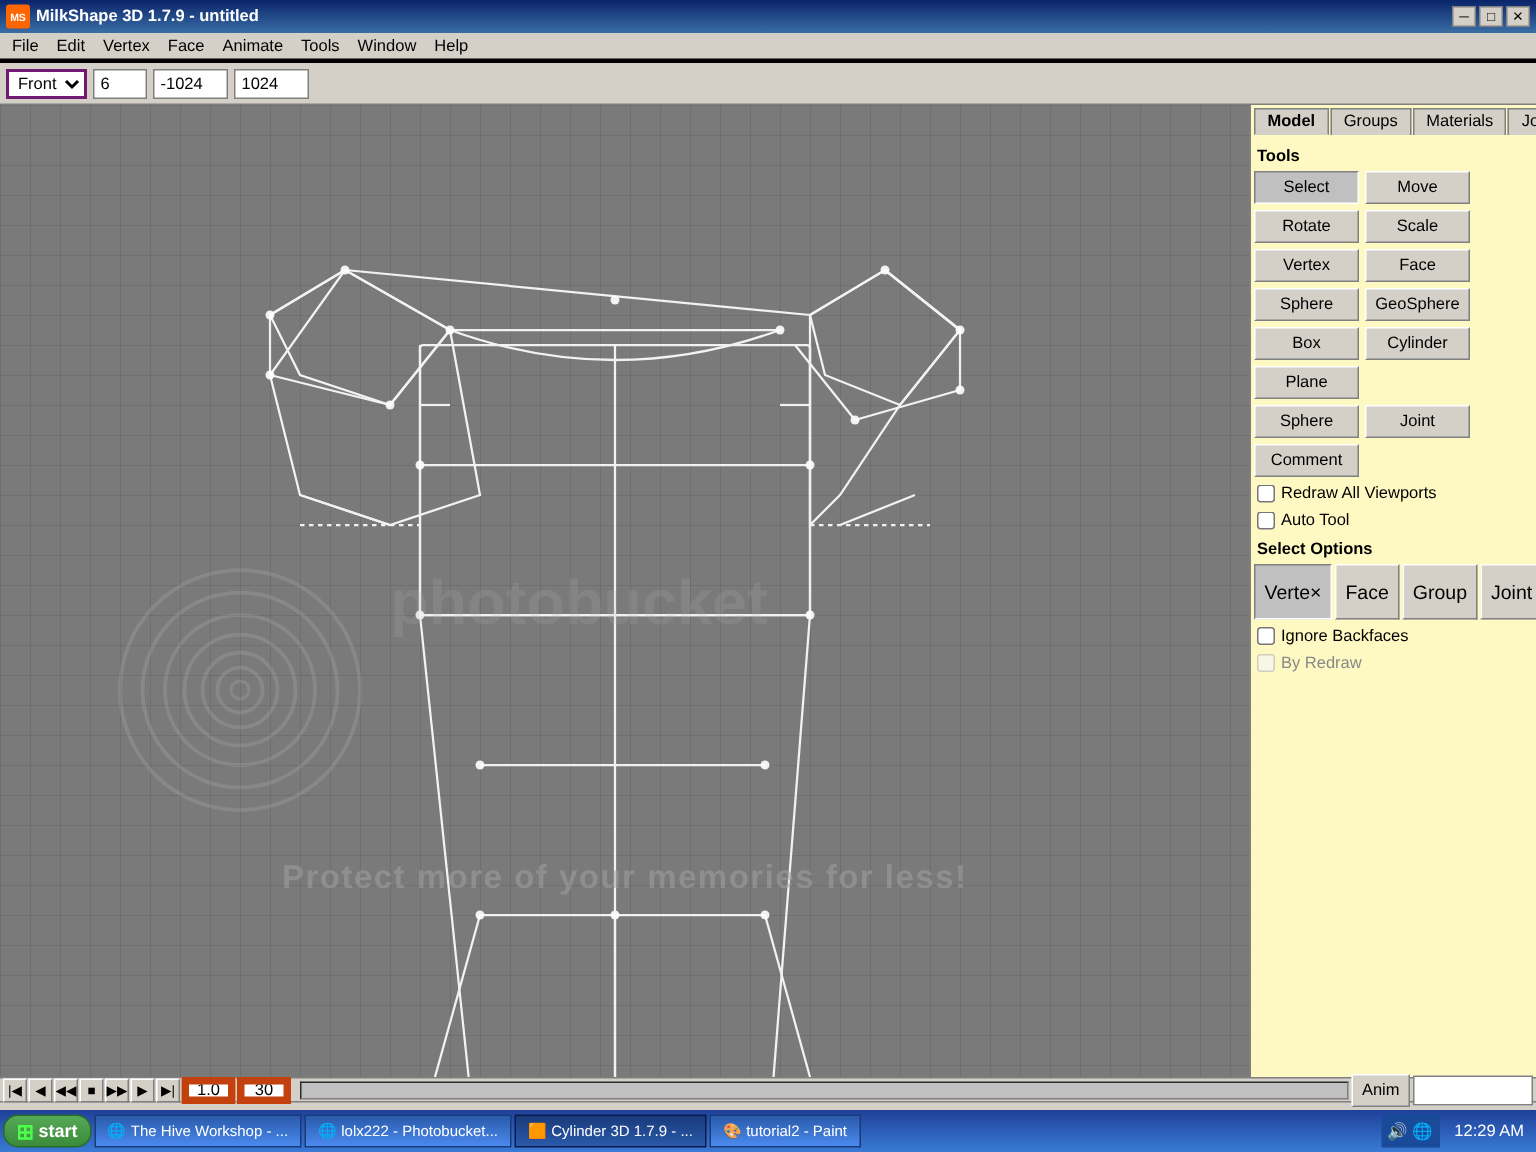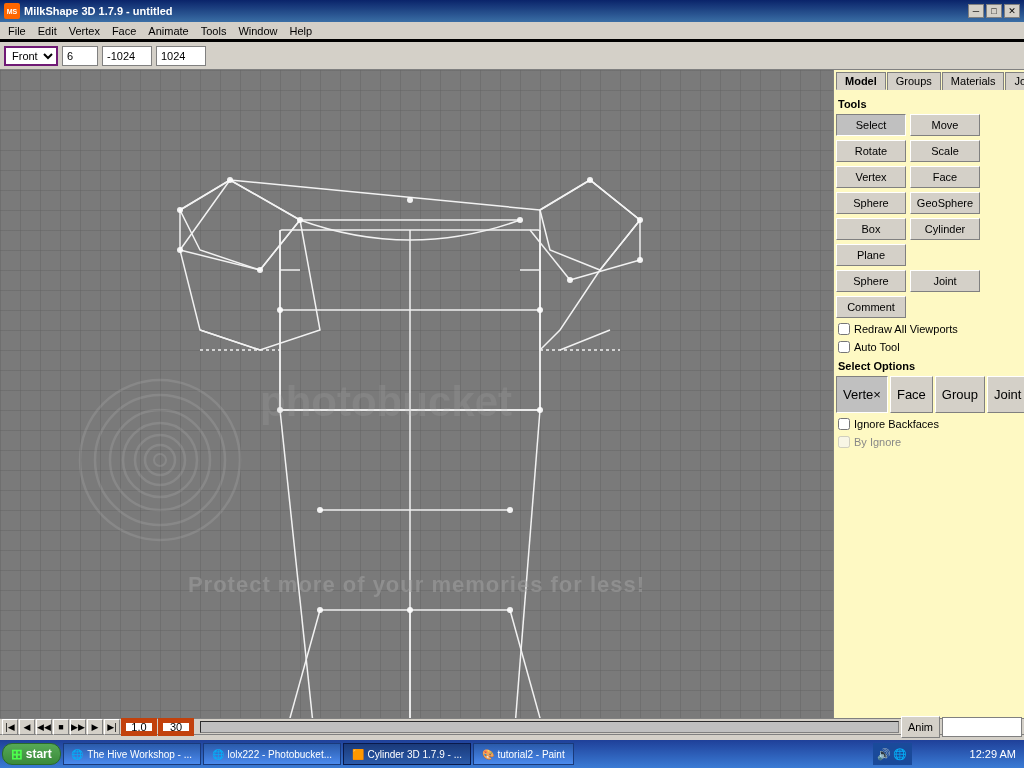--- a/index.html
+++ b/index.html
@@ -207,21 +207,21 @@
       height: 22px;
       display: flex;
       align-items: center;
       gap: 3px;
       white-space: nowrap;
       overflow: hidden;
       max-width: 160px;
     }
     .taskbar-item.active { background: linear-gradient(to bottom, #1a3a7a, #2a5aaa); border-color: #0a1a4a; }
     #taskbar-right { margin-left: auto; display: flex; align-items: center; gap: 4px; }
-    #clock { color: white; font-size: 11px; padding: 0 6px; margin-left: 48px; }
+    #clock { color: white; font-size: 11px; padding: 0 6px; }
     #tray { background: #1a4a9a; padding: 2px 4px; height: 22px; display: flex; align-items: center; }
 
     
     #pb-watermark-text {
       position: absolute;
       bottom: 120px;
       left: 0;
       right: 0;
       text-align: center;
       color: rgba(160,160,160,0.55);
@@ -444,21 +444,21 @@
       <button class="sel-opt-btn">Group</button>
       <button class="sel-opt-btn">Joint</button>
     </div>
 
     <div class="checkbox-row">
       <input type="checkbox" id="cb-ib" style="">
       <label for="cb-ib">Ignore Backfaces</label>
     </div>
     <div class="checkbox-row">
       <input type="checkbox" id="cb-bv" disabled="" style="">
-      <label for="cb-bv" style="color:#888;">By Ignore</label>
+      <label for="cb-bv" style="color:#888;">By Redraw</label>
     </div>
   </div>
 </div>
 
 <div id="h-scrollbar" style="display:flex; align-items:center; padding:0 2px; gap:2px;">
   <div style="display:flex; align-items:center; gap:1px; margin-right:4px;">
     <button class="anim-btn">|◀</button>
     <button class="anim-btn">◀</button>
     <button class="anim-btn">◀◀</button>
     <button class="anim-btn">■</button>

